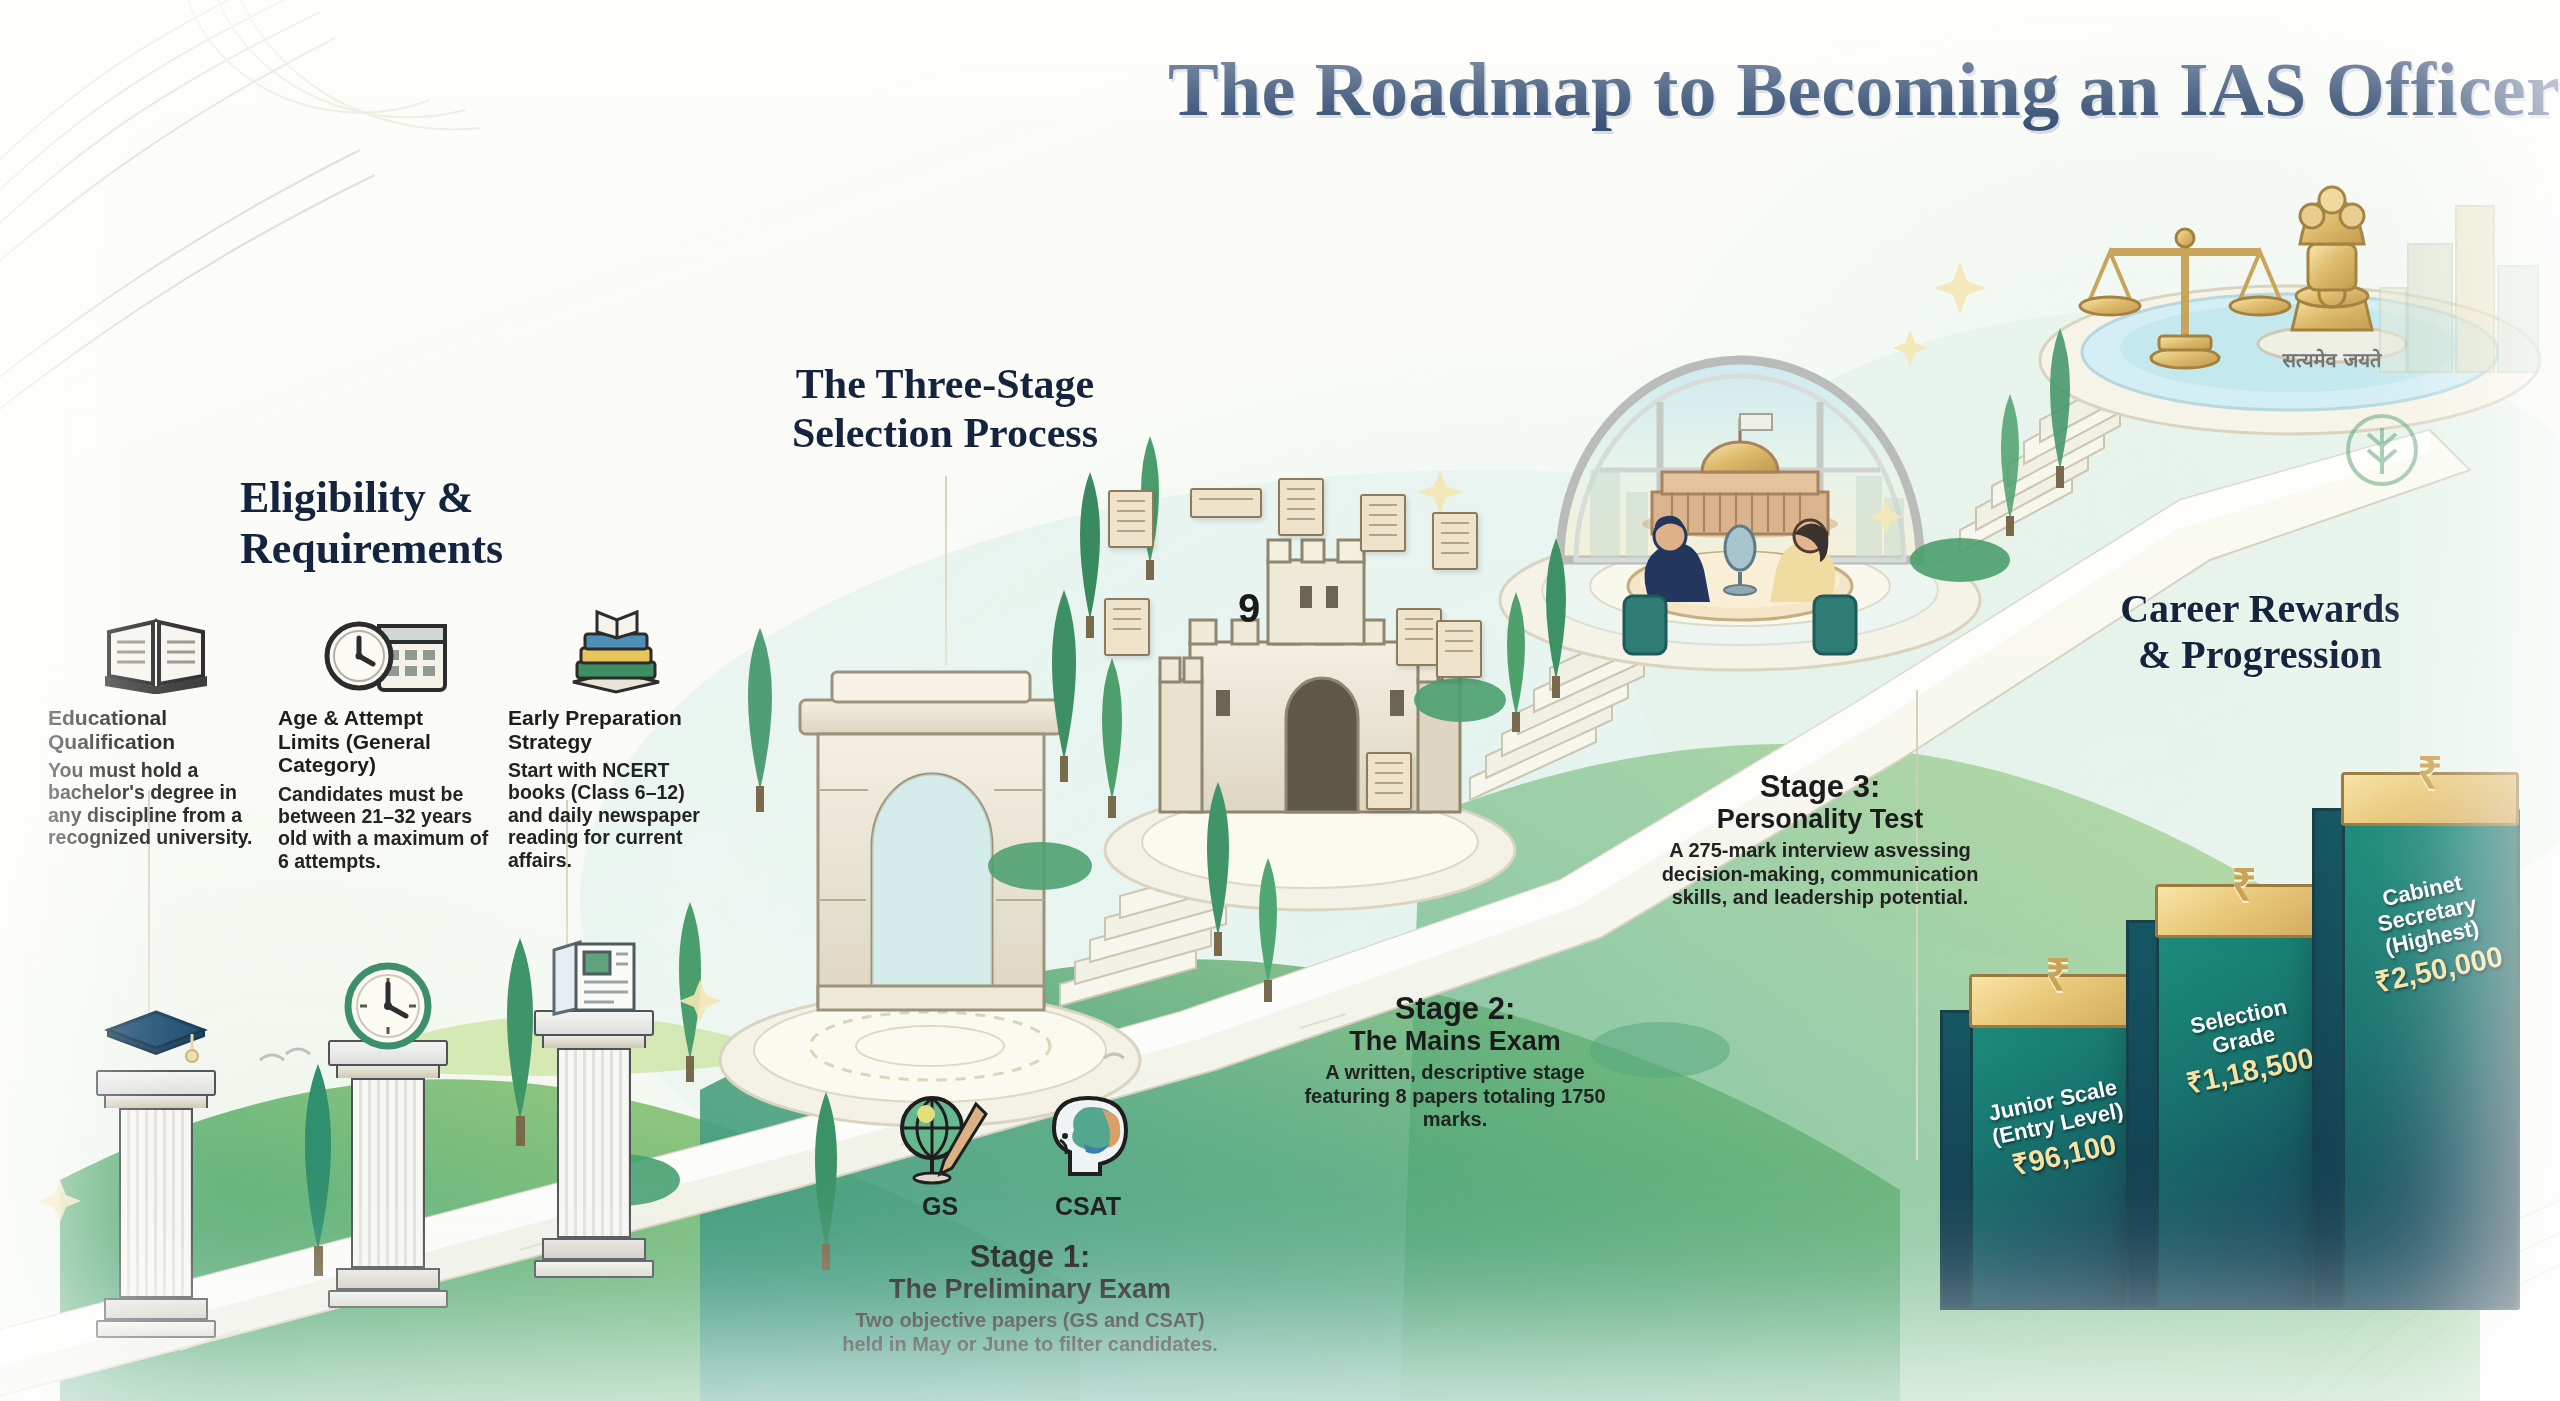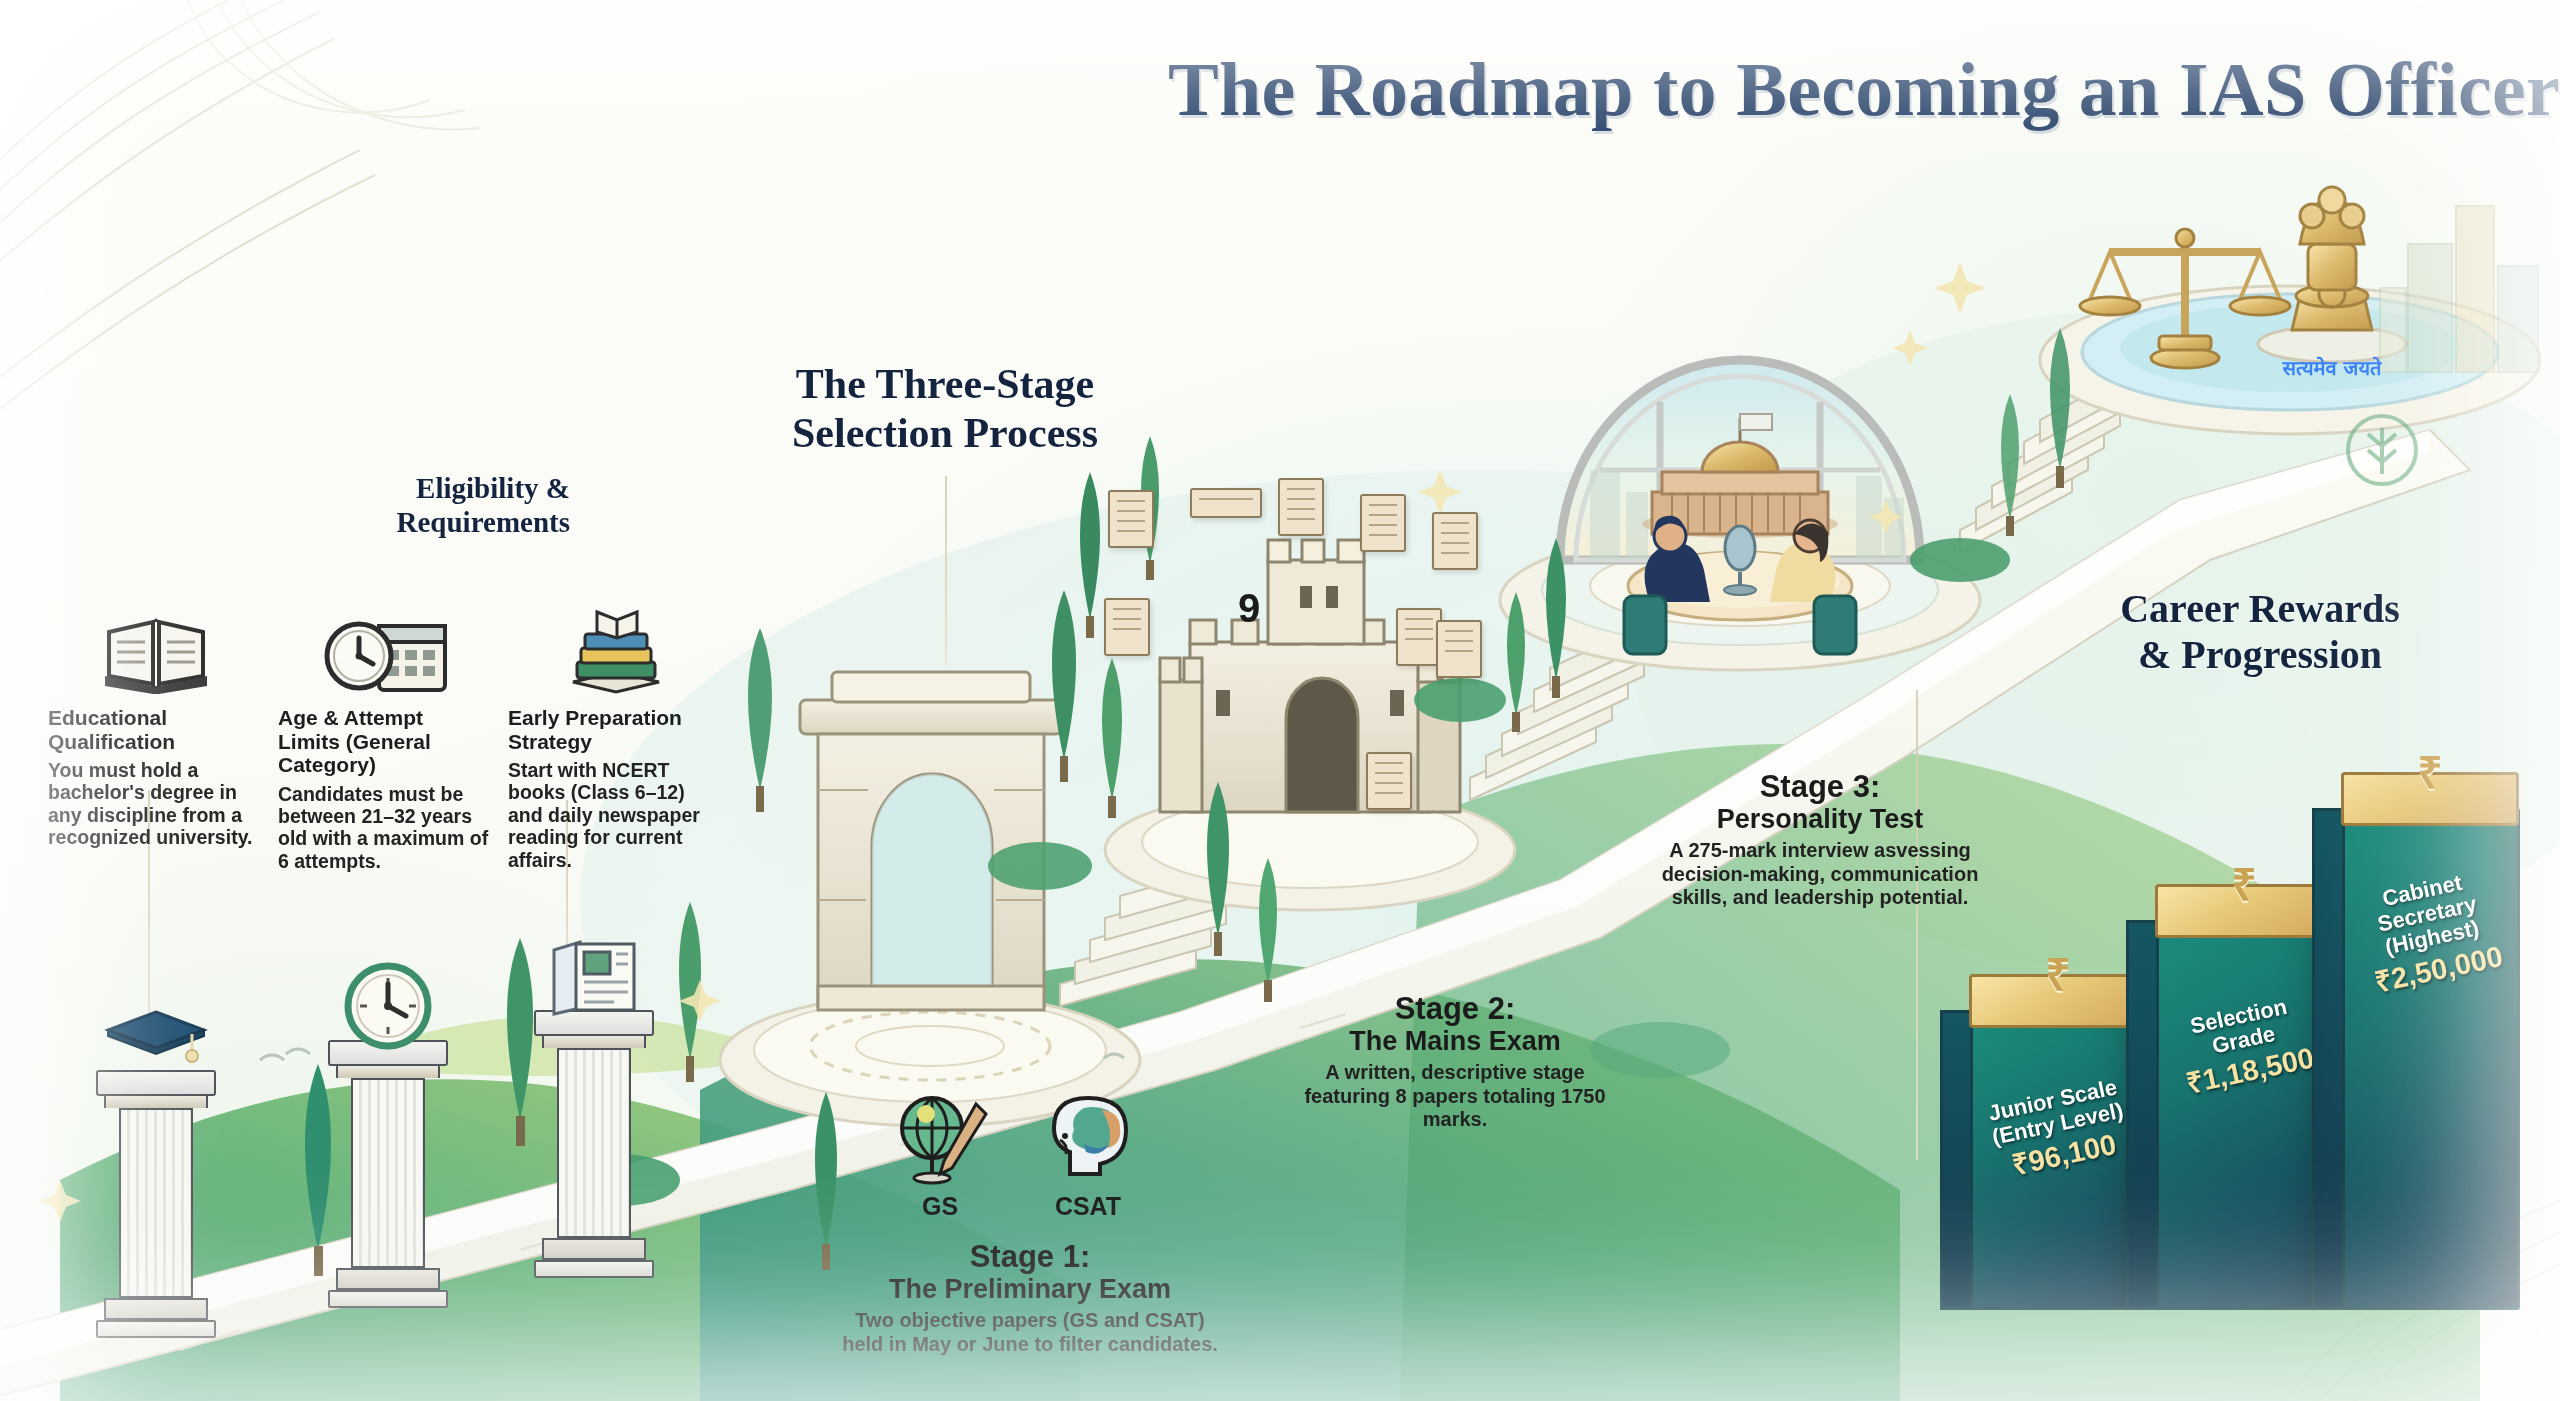--- a/index.html
+++ b/index.html
@@ -28,21 +28,21 @@
     position:absolute;left:0;right:0;top:46px;text-align:right;
     font-family:"Liberation Serif", serif;
     font-weight:bold;font-size:76px;letter-spacing:.3px;
     color:#12305b;
     text-shadow:2px 3px 0 rgba(20,50,95,.18), 0 1px 0 #fff;
   }
   .section-head{
     position:absolute;font-family:"Liberation Serif", serif;font-weight:bold;
     color:#14243f;line-height:1.16;text-shadow:1px 1px 0 rgba(255,255,255,.8);
   }
-  #head-elig{left:240px;top:472px;width:330px;text-align:right;font-size:29px;}
+  #head-elig{left:240px;top:472px;width:330px;text-align:left;font-size:44px;}
   #head-three{left:735px;top:360px;width:420px;text-align:center;font-size:42px;}
   #head-career{left:2095px;top:586px;width:330px;text-align:center;font-size:40px;}
 
   .lead-line{position:absolute;width:2px;background:linear-gradient(#cfc9ae,#e6e2cf);opacity:.85;}
 
   
   .elig-card{position:absolute;width:215px;}
   .elig-title{font-weight:bold;font-size:21px;line-height:1.12;color:#1d1d1d;}
   .elig-body{margin-top:6px;font-weight:bold;font-size:19.5px;line-height:1.15;color:#232323;}
   .elig-icon{height:96px;margin-bottom:10px;display:flex;align-items:flex-end;justify-content:center;}
@@ -682,21 +682,21 @@
     <div class="t">The Mains Exam</div>
     <div class="d">A written, descriptive stage featuring 8 papers totaling 1750 marks.</div>
   </div>
 
   <div class="stage-cap" style="left:1660px;top:770px;width:320px;">
     <div class="n">Stage 3:</div>
     <div class="t">Personality Test</div>
     <div class="d">A 275-mark interview asvessing decision-making, communication skills, and leadership potential.</div>
   </div>
 
-  <div style="position:absolute;left:2256px;top:346px;width:152px;text-align:center;font-size:20px;font-weight:bold;color:#3b82f6;font-family:'DejaVu Sans',sans-serif;margin-top:8px;">सत्यमेव जयते</div>
+  <div style="position:absolute;left:2256px;top:346px;width:152px;text-align:center;font-size:20px;font-weight:bold;color:#737373;font-family:'DejaVu Sans',sans-serif;">सत्यमेव जयते</div>
 
   <div class="bars">
 
     <div class="bar" style="left:10px;top:290px;width:178px;height:300px;">
       <div class="side" style="left:-30px;"></div>
       <div class="face"></div>
       <div class="top" style="top:-36px;">
         <div class="rupee-coin" style="top:-34px;">₹</div>
       </div>
       <div class="bar-label" style="top:78px;">

